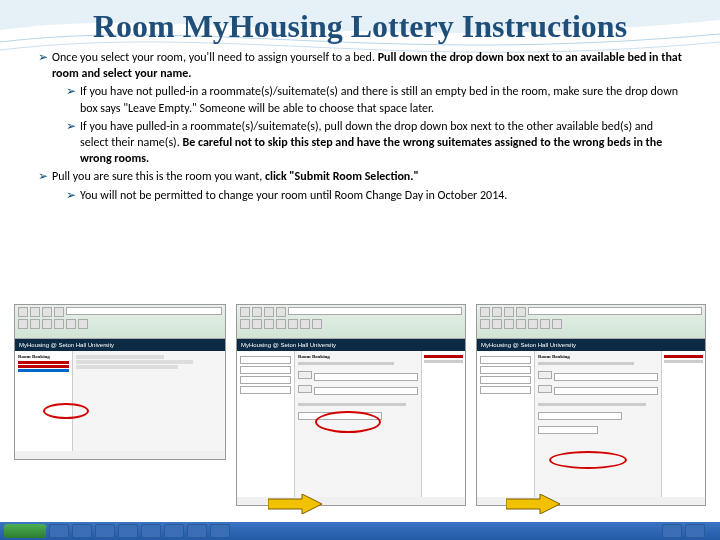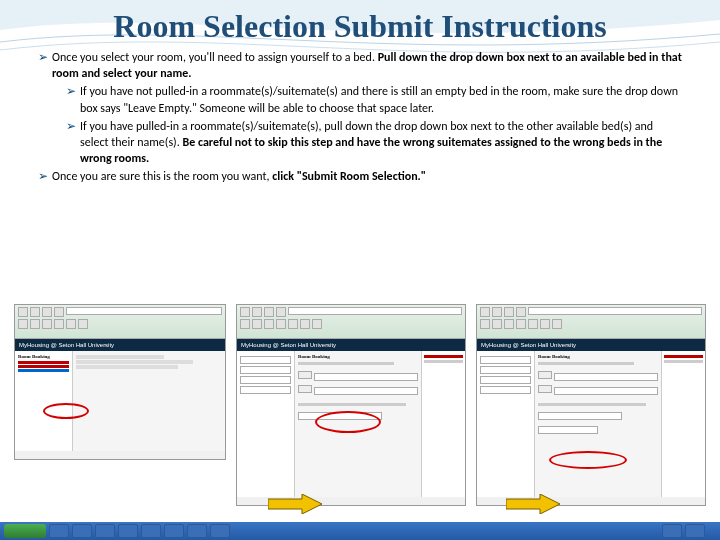--- a/index.html
+++ b/index.html
@@ -70,27 +70,28 @@
 </style>
 </head>
 <body>
 
 <svg class="wave-bg" viewBox="0 0 720 80" preserveAspectRatio="none">
   <path d="M0,30 C180,5 360,55 720,20 L720,0 L0,0 Z" fill="#dceaf4" opacity="0.7"></path>
   <path d="M0,42 C200,18 380,65 720,34" fill="none" stroke="#b8d4e8" stroke-width="1"></path>
   <path d="M0,50 C220,24 400,72 720,42" fill="none" stroke="#c9dff0" stroke-width="1"></path>
 </svg>
 
-<h1 class="title">Room Selection Submit Instructions</h1>
+<h1 class="title">Room MyHousing Lottery Instructions</h1>
 
 <div class="content">
   <p class="b1"><span class="bullet">➢</span><span>Once you select your room, you'll need to assign yourself to a bed. </span><b>Pull down the drop down box next to an available bed in that room and select your name.</b></p>
   <p class="b2"><span class="bullet">➢</span><span>If you have not pulled-in a roommate(s)/suitemate(s) and there is still an empty bed in the room, make sure the drop down box says "Leave Empty." Someone will be able to choose that space later.</span></p>
   <p class="b2"><span class="bullet">➢</span><span>If you have pulled-in a roommate(s)/suitemate(s), pull down the drop down box next to the other available bed(s) and select their name(s). </span><b>Be careful not to skip this step and have the wrong suitemates assigned to the wrong beds in the wrong rooms.</b></p>
-  <p class="b1"><span class="bullet">➢</span><span>Once you are sure this is the room you want, </span><b>click "Submit Room Selection."</b></p>
+  <p class="b1"><span class="bullet">➢</span><span>Pull you are sure this is the room you want, </span><b>click "Submit Room Selection."</b></p>
+  <p class="b2"><span class="bullet">➢</span><span>You will not be permitted to change your room until Room Change Day in October 2014.</span></p>
 </div>
 
 <div class="images">
 
   <div class="shot shot1">
     <div class="browser-top">
       <div class="row">
           <div class="btn-mini"></div>
           <div class="btn-mini"></div>
           <div class="btn-mini"></div>

